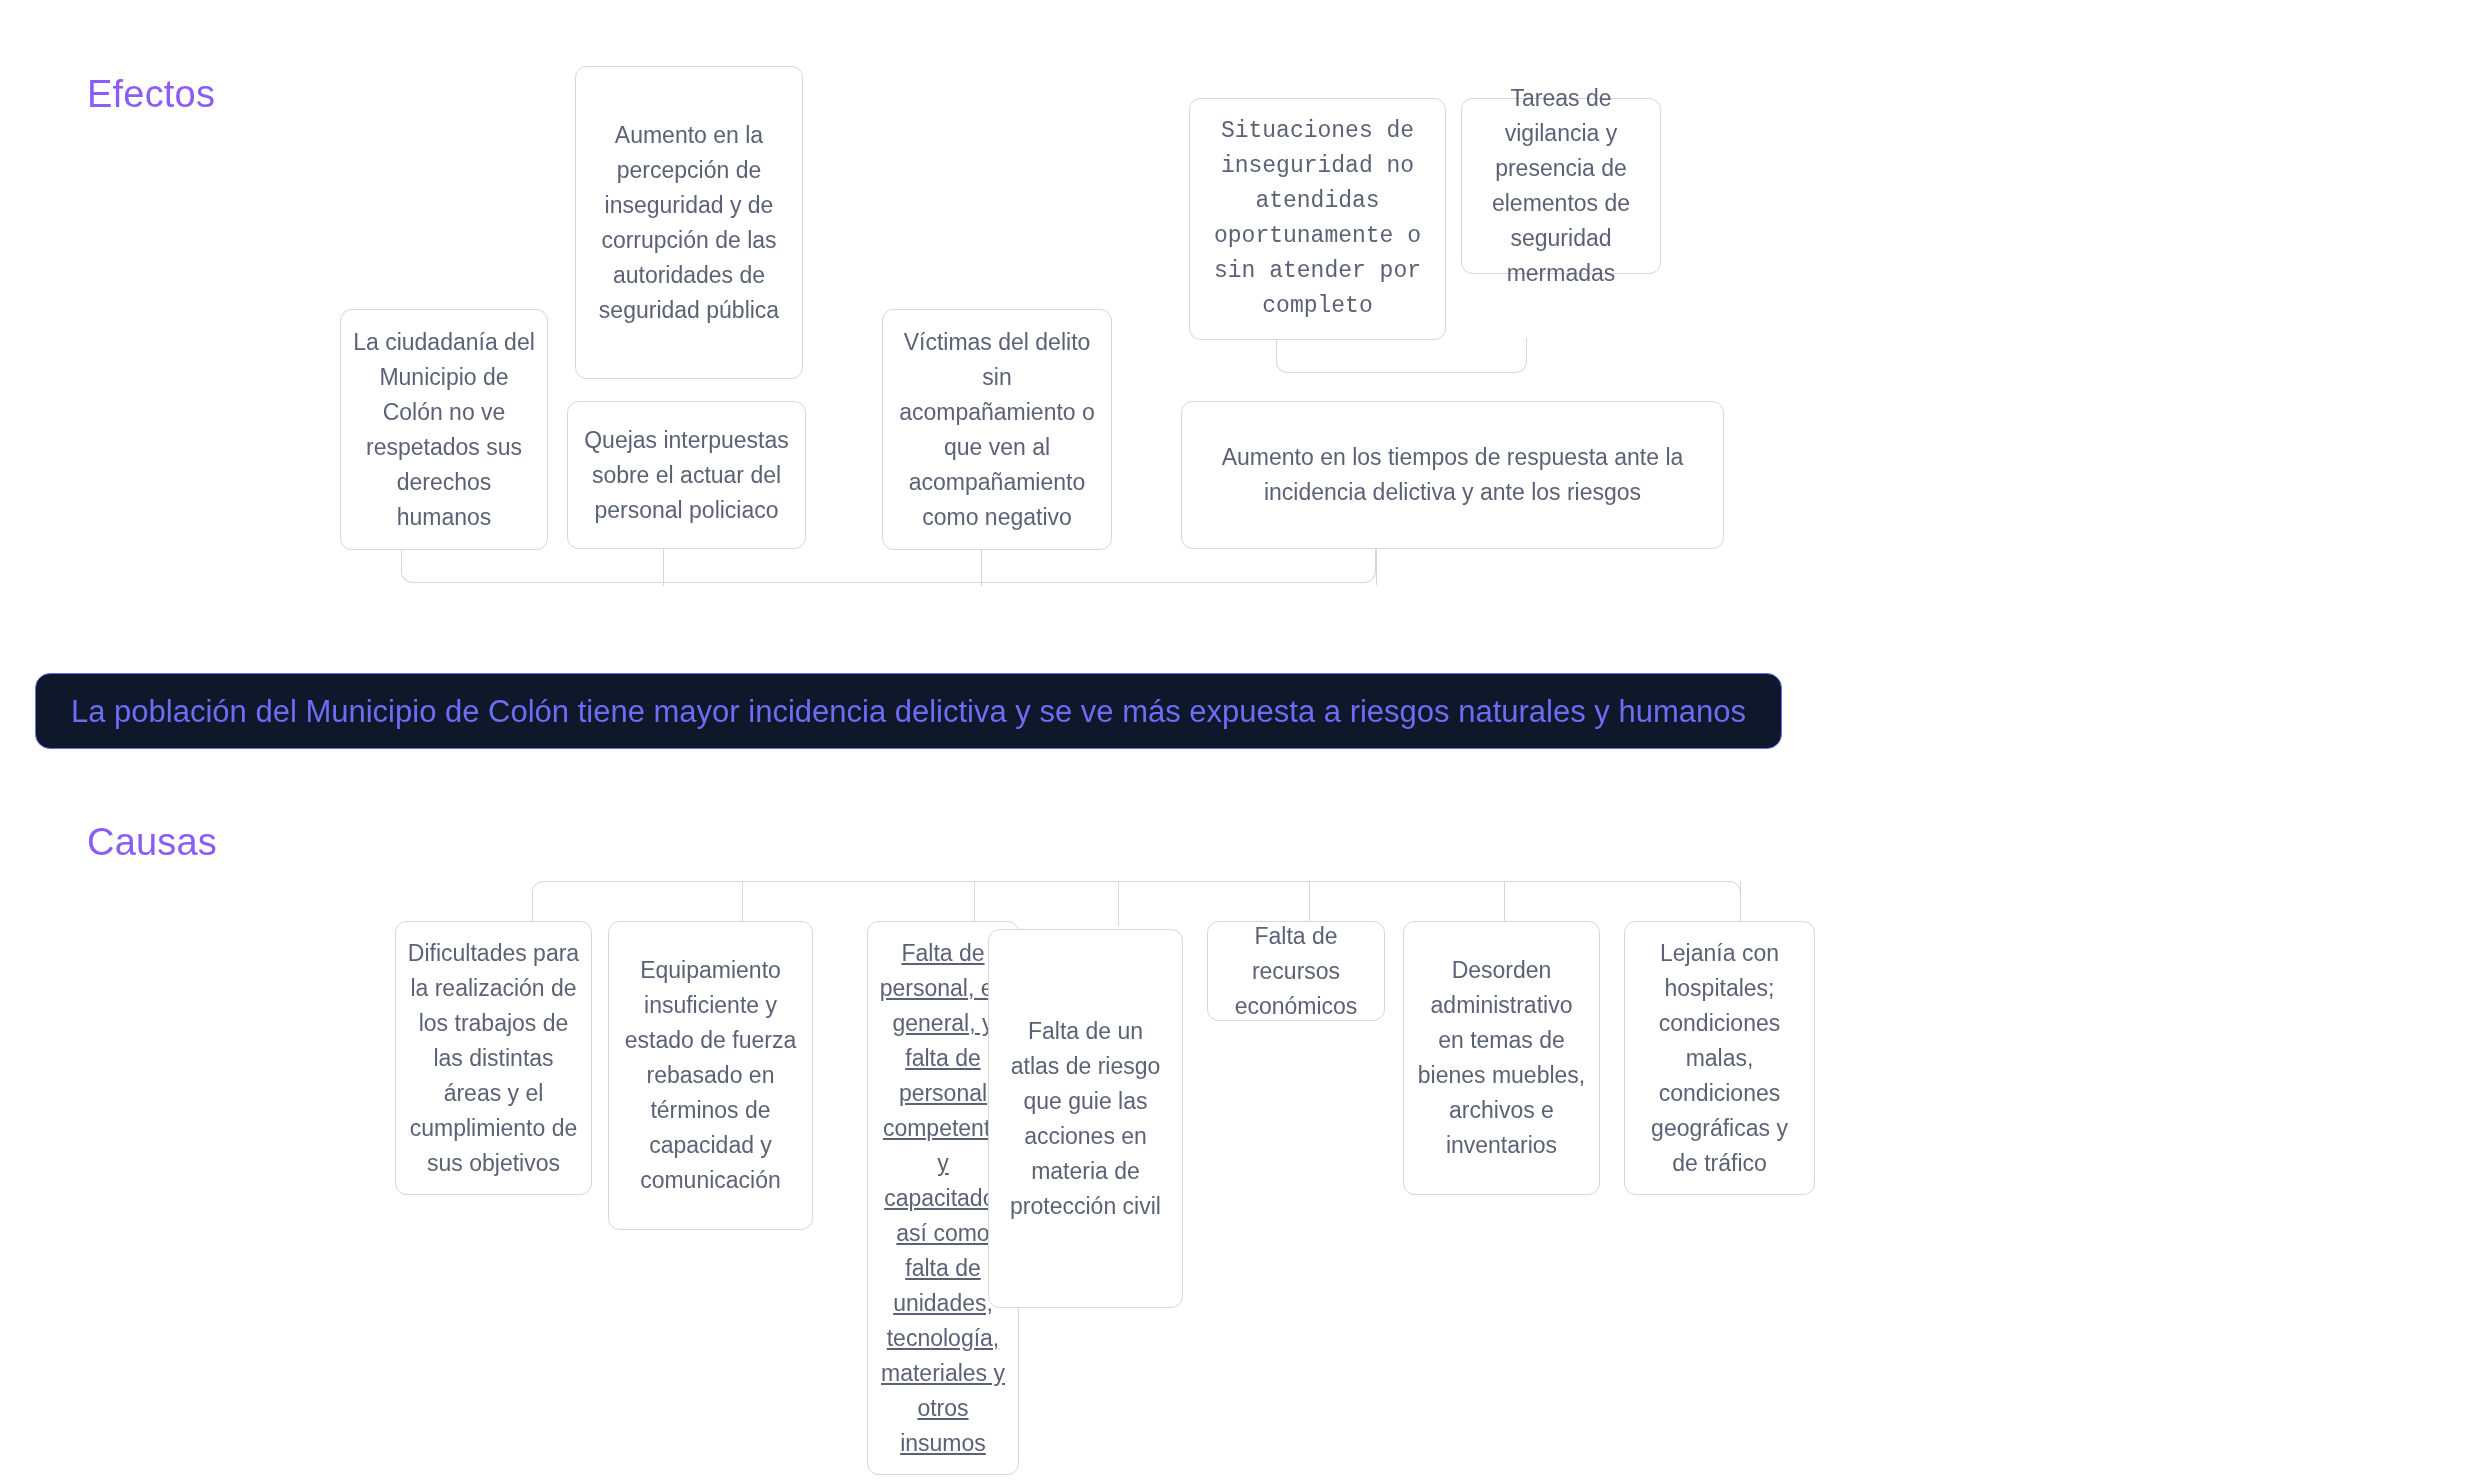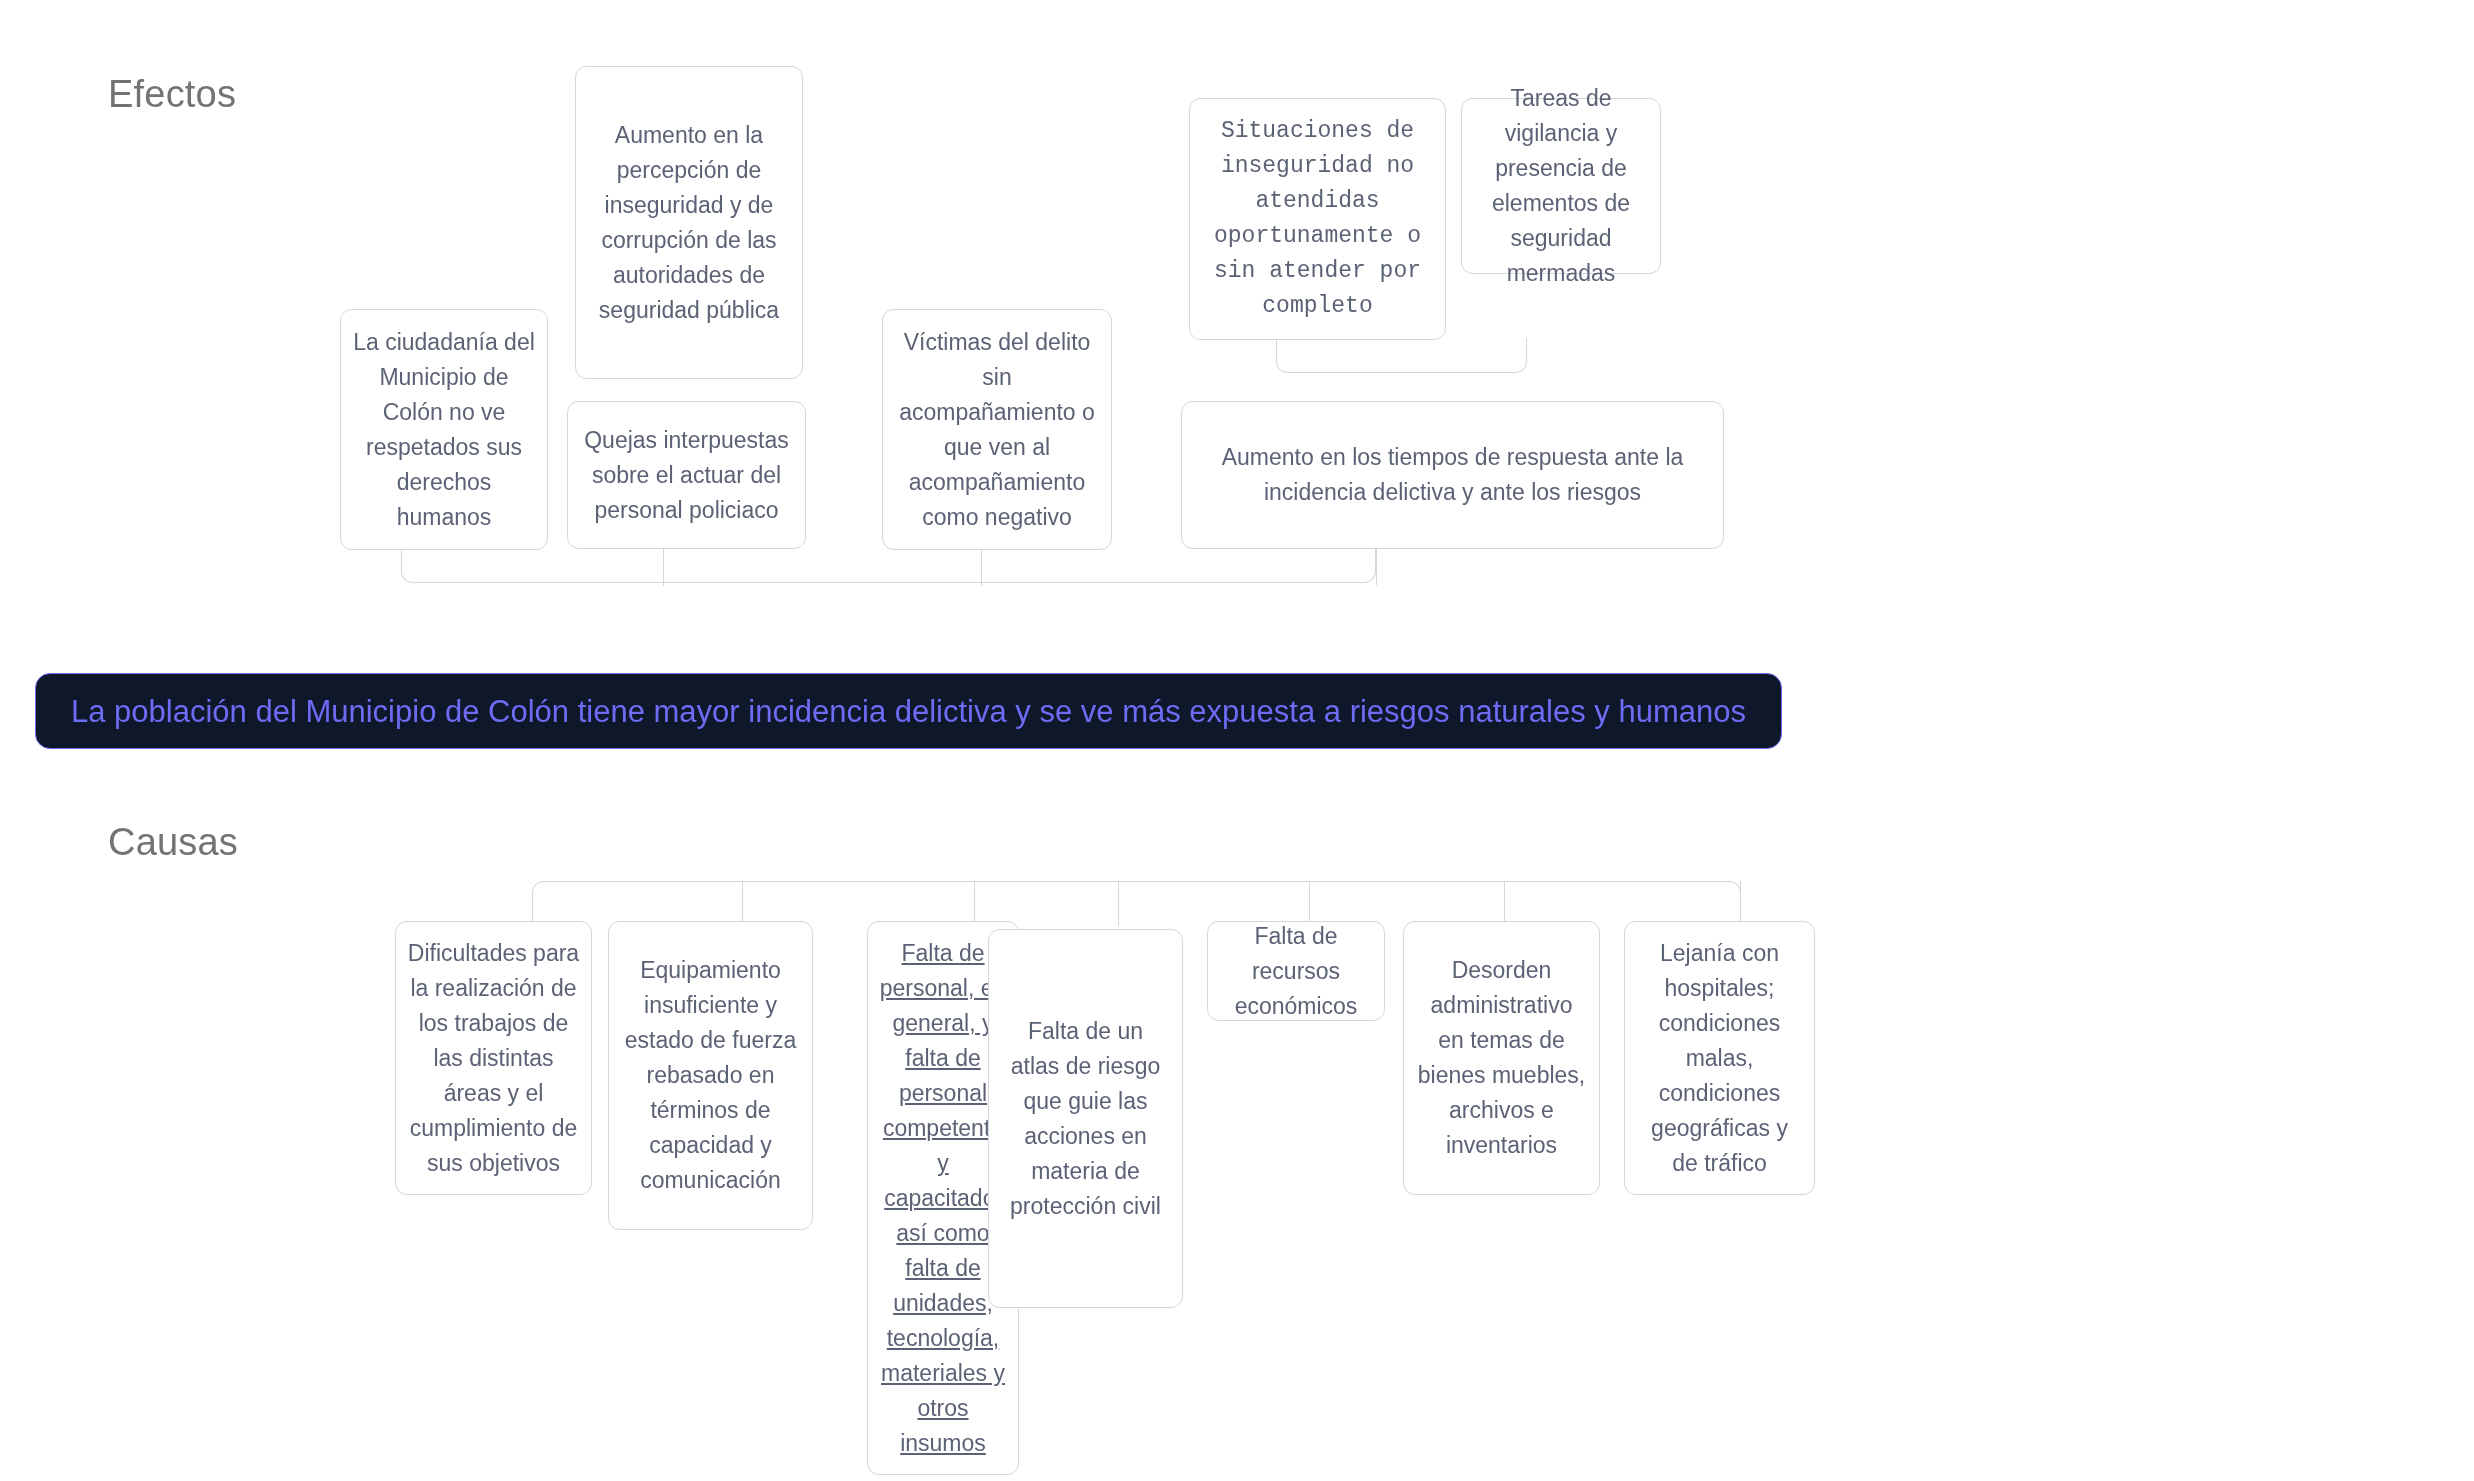--- a/index.html
+++ b/index.html
@@ -18,24 +18,23 @@
   #canvas {
     position: absolute;
     left: 0; top: 0;
     width: 2475px;
     height: 1481px;
   }
   .section-heading {
     position: absolute;
     font-size: 38px;
     font-weight: 400;
-    color: #737373;
+    color: #8b5cf6;
     letter-spacing: 0.2px;
     white-space: nowrap;
-    margin-left: 21px;
   }
   .node {
     position: absolute;
     box-sizing: border-box;
     background: #ffffff;
     border: 1.7px solid #d4d6da;
     border-radius: 11.6px;
     color: #5c6275;
     font-size: 23px;
     line-height: 35px;

